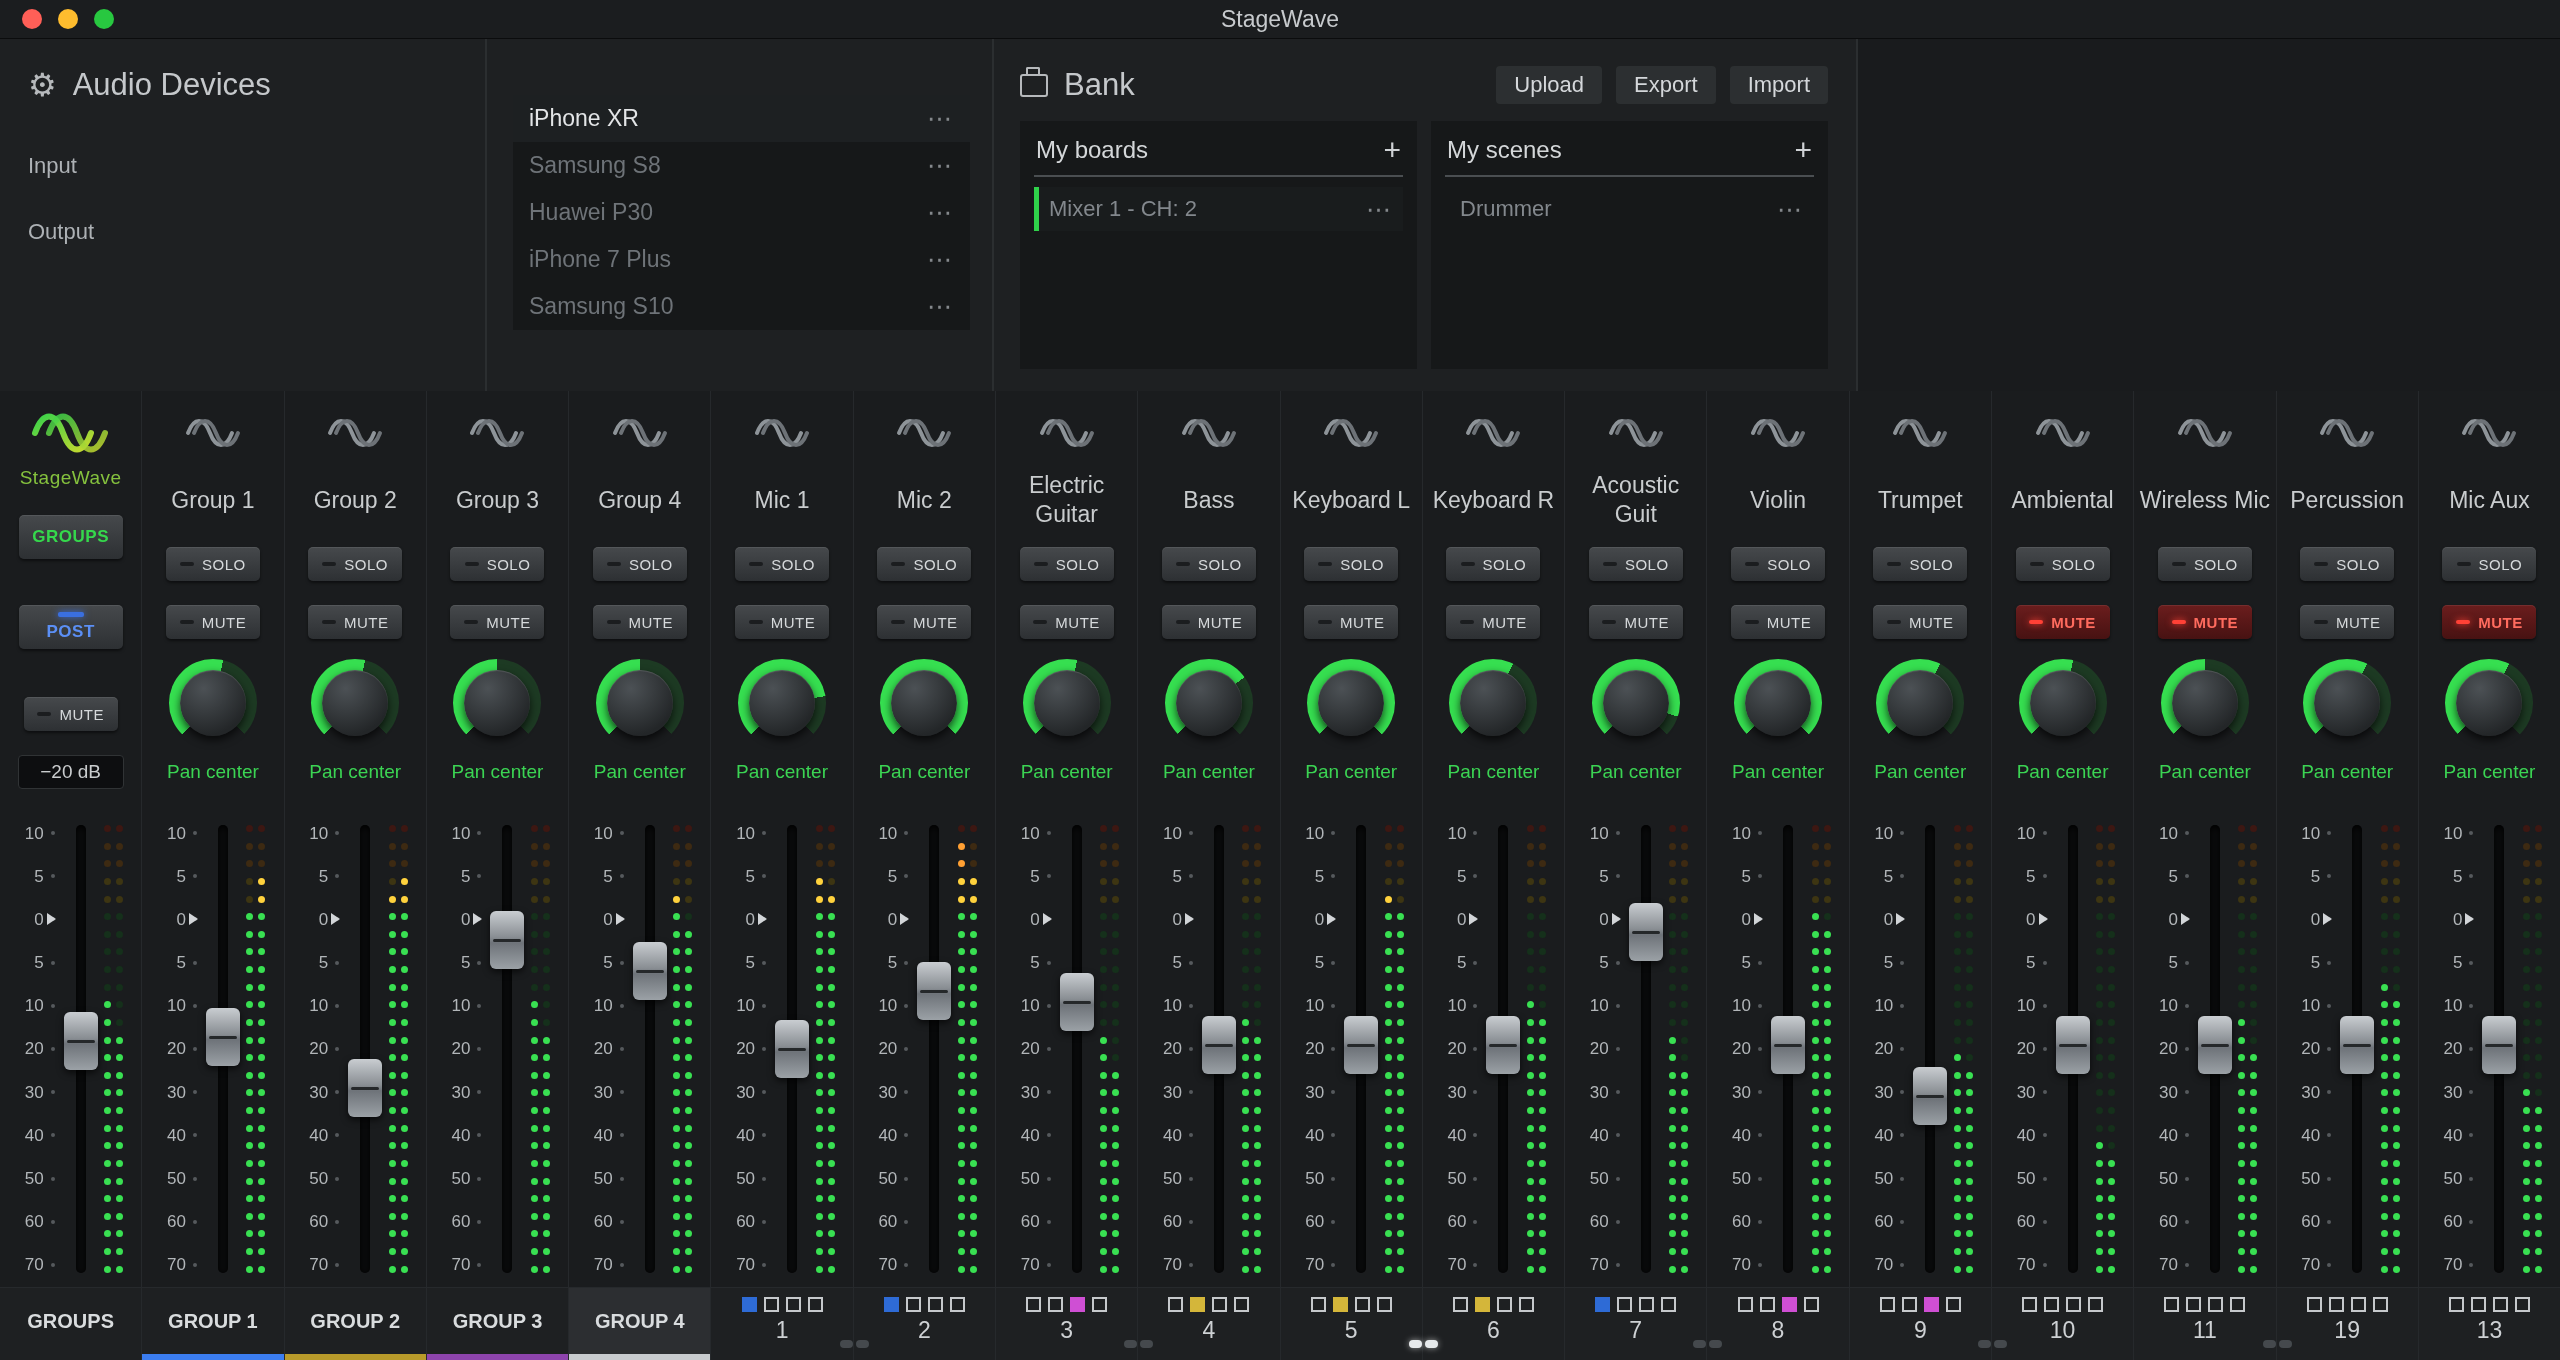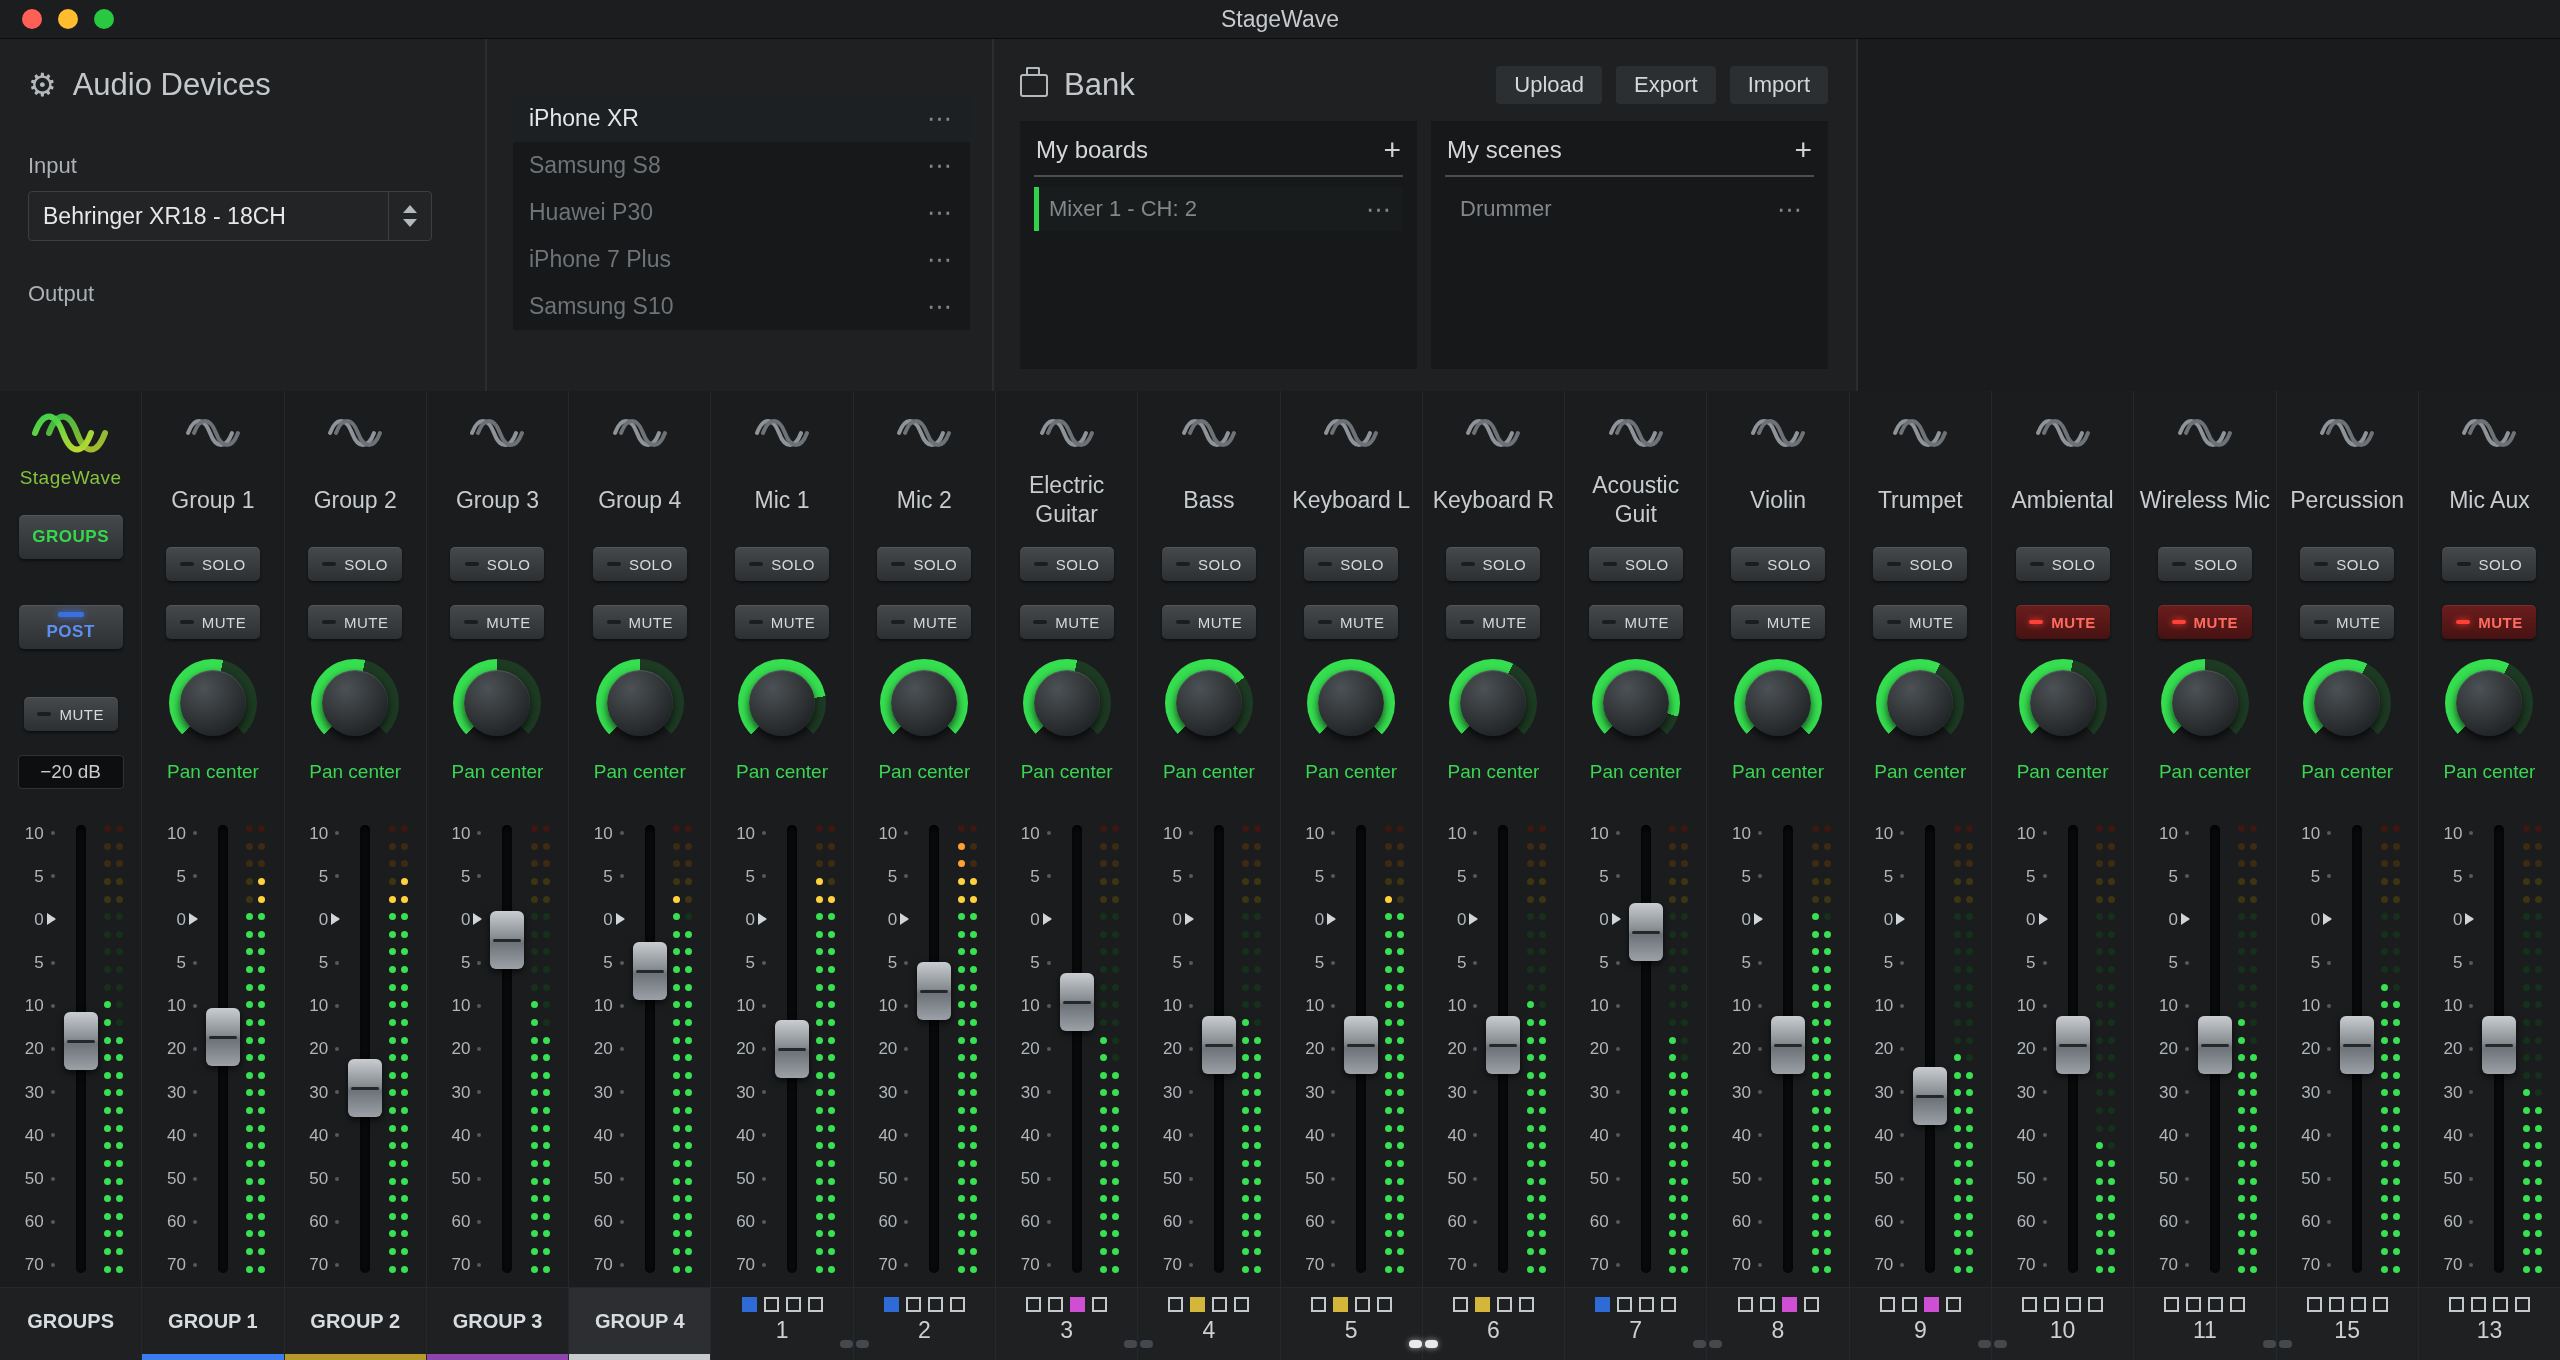--- a/index.html
+++ b/index.html
@@ -151,27 +151,20 @@
   </div>
 
   <div class="top">
 
     <div class="panel panel-audio">
       <div class="p-header">
         <span class="gear">⚙</span>
         <span class="p-title">Audio Devices</span>
       </div>
       <div class="field-label">Input</div>
-      <div class="select">
-        <span class="sel-val">Behringer XR18 - 18CH</span>
-        <span class="stepper">
-          <span class="step-up"></span>
-          <span class="step-down"></span>
-        </span>
-      </div>
       <div class="field-label" style="margin-top:40px;">Output</div>
     </div>
 
     <div class="vdiv"></div>
 
     <div class="panel panel-band">
       <div class="band-list">
         <div class="band-row active">
           <span>iPhone XR</span>
           <span class="menu-dots">⋯</span>
@@ -2385,21 +2378,21 @@
             </div>
       </div>
     </div>
     <div class="strip-bottom">
           <div class="squares">
             <span class="square"></span>
             <span class="square"></span>
             <span class="square"></span>
             <span class="square"></span>
           </div>
-          <div class="ch-num">15</div>
+          <div class="ch-num">19</div>
         </div>
   </div>
       <div class="strip">
     <div class="strip-top">
       <div class="ch-icon">
         <svg width="58" height="36" viewBox="0 0 58 36">
           <path d="M4 18 C10 2 20 2 26 18 C32 34 42 34 48 18" stroke="#8e9499" stroke-width="4" fill="none" stroke-linecap="round"></path>
           <path d="M10 18 C16 2 26 2 32 18 C38 34 48 34 54 18" stroke="#6d7277" stroke-width="4" fill="none" stroke-linecap="round"></path>
         </svg>
       </div>

